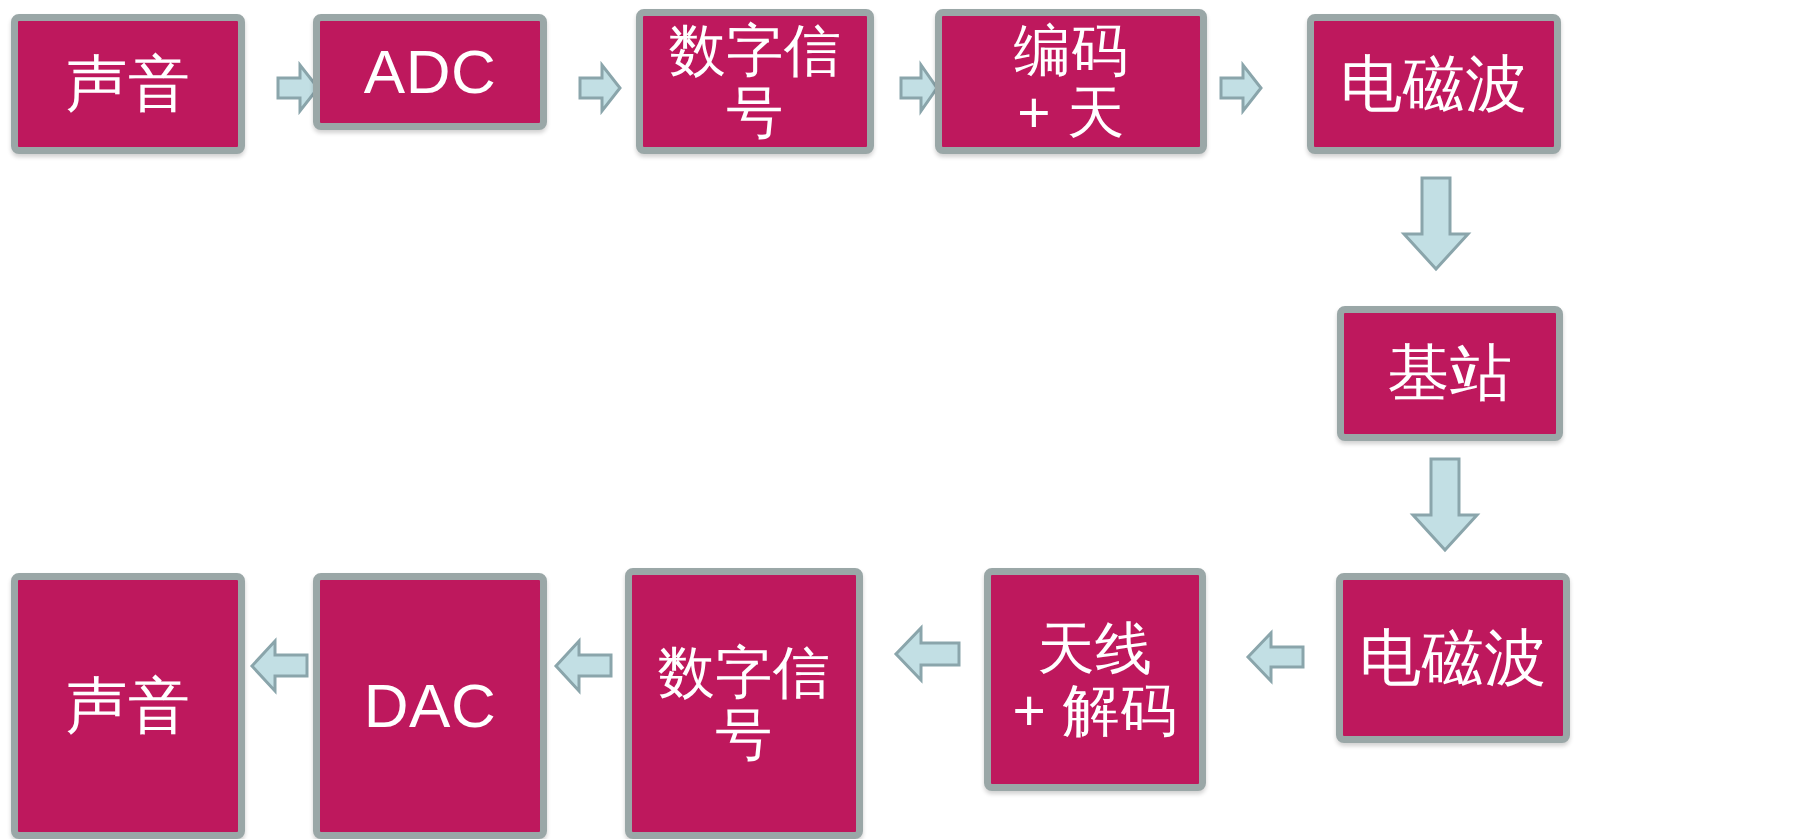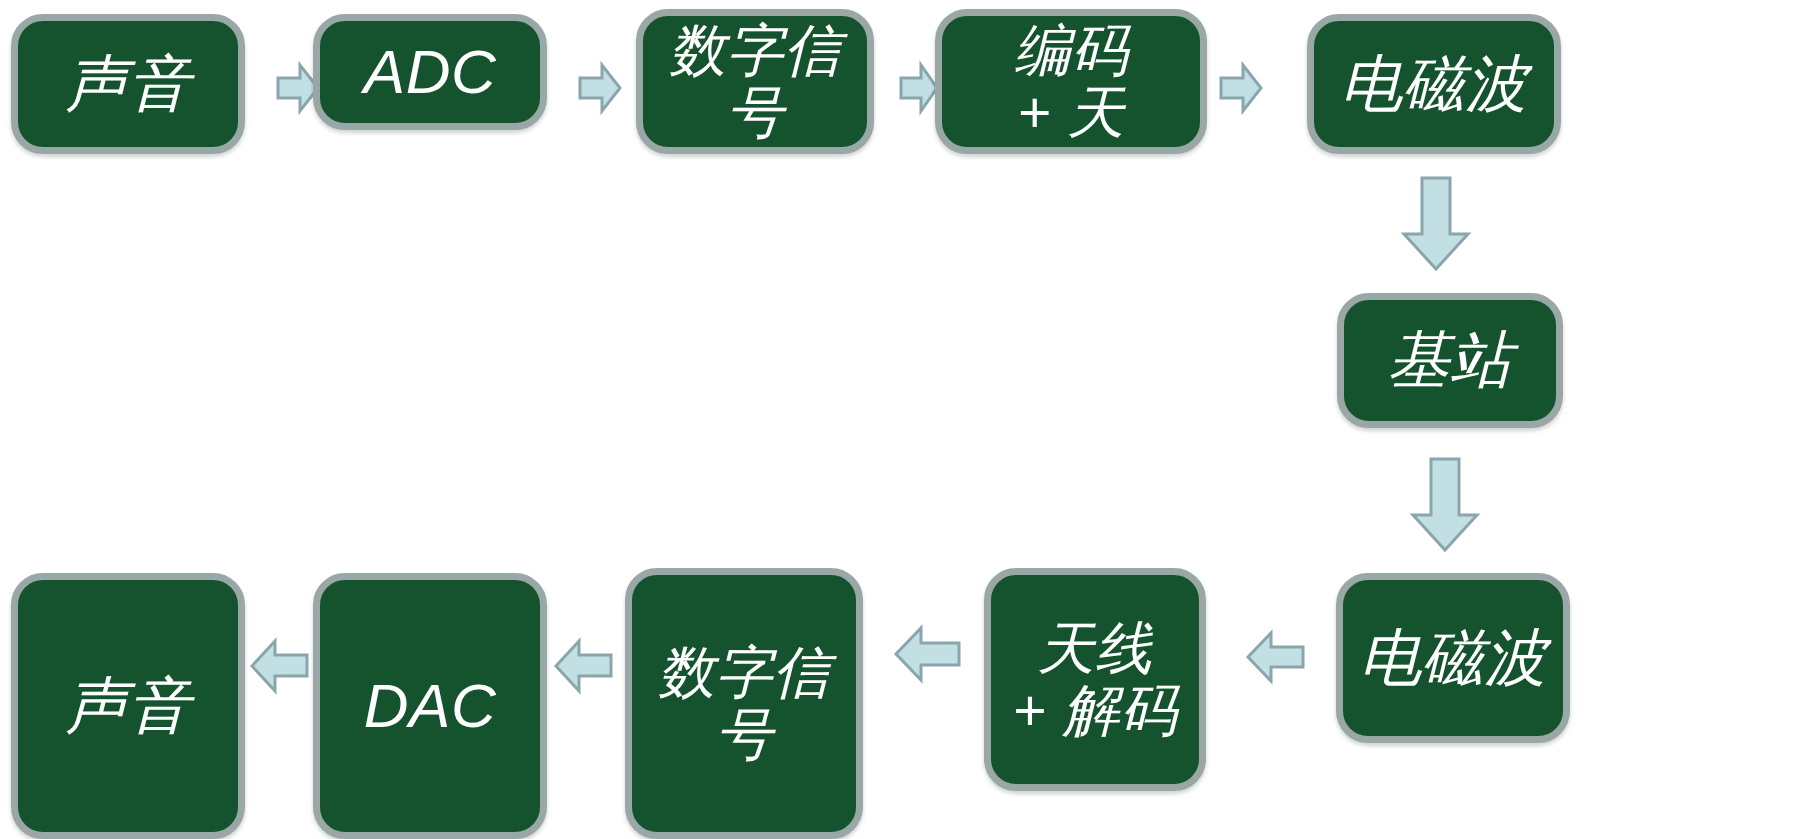--- a/index.html
+++ b/index.html
@@ -15,32 +15,31 @@
     width: 1813px;
     height: 839px;
     background: #ffffff;
     overflow: hidden;
   }
 
   
   .node {
     position: absolute;
     box-sizing: border-box;
-    background: #14532d;
+    background: #be185d;
     border: 7px solid #9aa7a7;
-    border-radius: 32px;
+    border-radius: 8px;
     display: flex;
     align-items: center;
     justify-content: center;
     text-align: center;
     color: #ffffff;
     line-height: 1.04;
     letter-spacing: 0.5px;
     box-shadow: 0 3px 4px rgba(0,0,0,0.18);
-    font-style: italic;
   }
   .node .label {
     display: block;
     width: 100%;
     padding: 0 4px;
     white-space: pre-line;
   }
   .node.cjk .label { font-size: 62px; }
   .node.latin .label { font-size: 62px; font-weight: 400; }
   .node.two-line .label { font-size: 57px; line-height: 1.08; }
@@ -107,21 +106,21 @@
   <div class="node cjk" style="left:1307px; top:14px; width:254px; height:140px;">
     <span class="label">电磁波</span>
   </div>
 
   <span class="arrow" style="left:1400px; top:176px;">
     <svg width="72" height="96" viewBox="0 0 72 96">
       <path class="body" d="M22,2 L50,2 L50,58 L68,58 L36,93 L4,58 L22,58 Z"></path>
     </svg>
   </span>
 
-  <div class="node cjk" style="left:1337px; top:293px; width:226px; height:135px;">
+  <div class="node cjk" style="left:1337px; top:306px; width:226px; height:135px;">
     <span class="label">基站</span>
   </div>
 
   <span class="arrow" style="left:1409px; top:457px;">
     <svg width="72" height="96" viewBox="0 0 72 96">
       <path class="body" d="M22,2 L50,2 L50,58 L68,58 L36,93 L4,58 L22,58 Z"></path>
     </svg>
   </span>
 
   <div class="node cjk" style="left:1336px; top:573px; width:234px; height:170px;">

